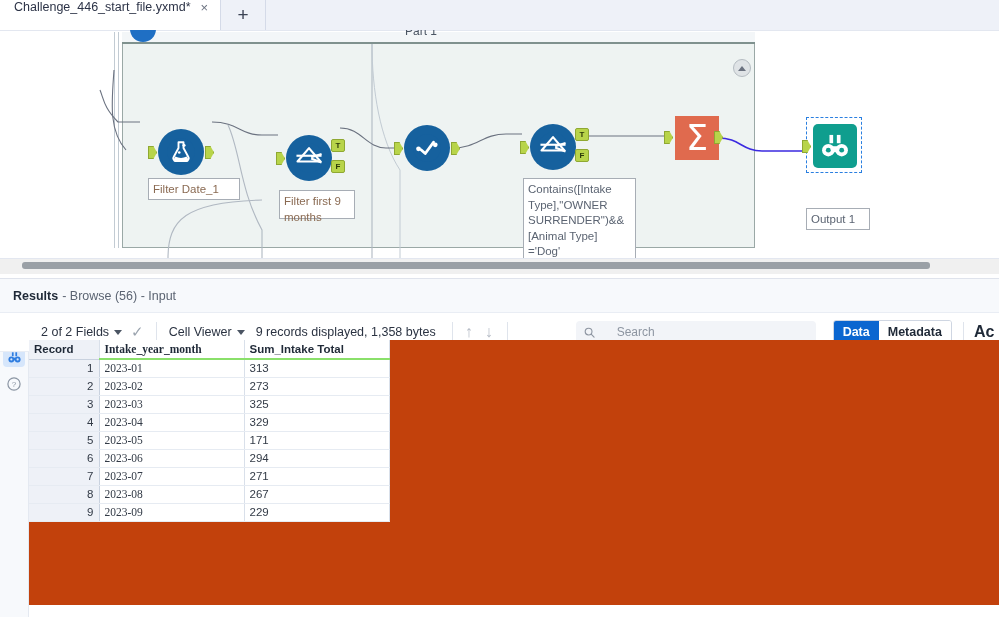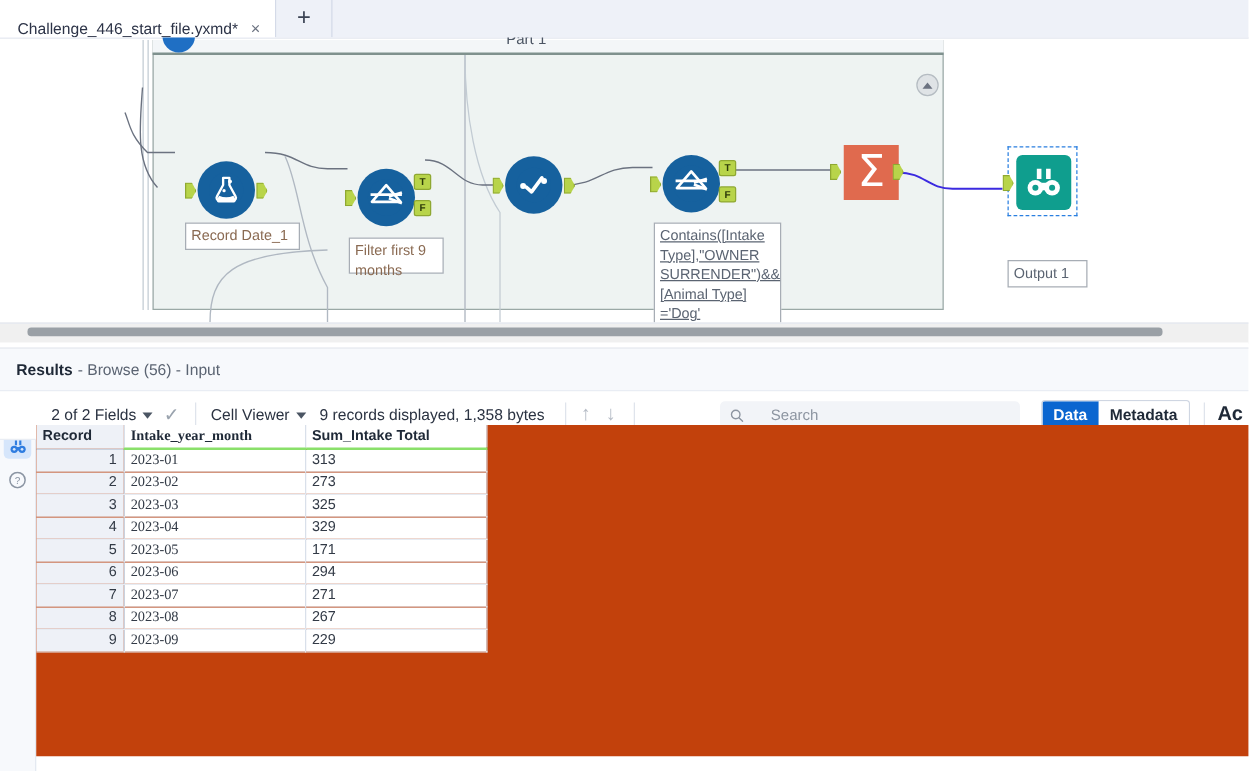--- a/index.html
+++ b/index.html
@@ -21,21 +21,21 @@
     position: absolute;
     left: 0; top: 0;
     width: 999px; height: 30px;
     background: #eef1f8;
     border-bottom: 1px solid #d4dae8;
     display: flex;
     align-items: stretch;
   }
   .tab {
     display: flex;
-    align-items: flex-end;
+    align-items: flex-start;
     gap: 8px;
     padding: 0 10px 0 14px;
     background: #ffffff;
     border-right: 1px solid #d4dae8;
     font-size: 12.5px;
     color: #2c3347;
     cursor: pointer;
     height: 30px;
     box-sizing: border-box;
   }
@@ -472,21 +472,21 @@
           <path d="M10 4.2 h4 v4.6 l4 7.4 a1.6 1.6 0 0 1 -1.4 2.4 h-9.2 a1.6 1.6 0 0 1 -1.4 -2.4 l4 -7.4 z" fill="none" stroke="#ffffff" stroke-width="1.5" stroke-linejoin="round"></path>
           <path d="M7.4 15.6 q4.6 2.2 9.2 0 l1.4 2.6 a1.3 1.3 0 0 1 -1.2 1.8 h-9.6 a1.3 1.3 0 0 1 -1.2 -1.8 z" fill="#ffffff"></path>
           <circle cx="14.4" cy="6.6" r="1.25" fill="#ffffff"></circle>
           <circle cx="10.6" cy="12.4" r="1.05" fill="#ffffff"></circle>
         </svg>
       </div>
     </div>
     <div class="anchor in" style="left:148px; top:116px;"></div>
     <div class="anchor out" style="left:205px; top:116px;"></div>
     <div class="annot" style="left:148px; top:148px; width:92px; height:22px;">
-      <span>Record Date_1</span>
+      <span>Filter Date_1</span>
     </div>
 
     <div class="tool" style="left:286px; top:105px;">
       <div class="tool-round">
         <svg width="32" height="32" viewBox="0 0 24 24">
           <circle cx="12" cy="12" r="11" fill="#16619e"></circle>
           <path d="M3.4 14.6 L12 4.6 L20.6 14.6 Z" fill="none" stroke="#ffffff" stroke-width="1.6" stroke-linejoin="round"></path>
           <path d="M2.6 10.3 h18.8" stroke="#ffffff" stroke-width="1.6"></path>
           <path d="M13.6 11.4 L21.4 9.0" stroke="#ffffff" stroke-width="1.6"></path>
           <path d="M13.6 12.4 L21.4 15.4" stroke="#ffffff" stroke-width="1.6"></path>
@@ -520,21 +520,21 @@
           <path d="M3.4 14.6 L12 4.6 L20.6 14.6 Z" fill="none" stroke="#ffffff" stroke-width="1.6" stroke-linejoin="round"></path>
           <path d="M2.6 10.3 h18.8" stroke="#ffffff" stroke-width="1.6"></path>
           <path d="M13.6 11.4 L21.4 9.0" stroke="#ffffff" stroke-width="1.6"></path>
           <path d="M13.6 12.4 L21.4 15.4" stroke="#ffffff" stroke-width="1.6"></path>
         </svg>
       </div>
     </div>
     <div class="anchor in" style="left:520px; top:111px;"></div>
     <div class="anchor-tf" style="left:575px; top:98px;">T</div>
     <div class="anchor-tf" style="left:575px; top:119px;">F</div>
-    <div class="annot dark" style="left:523px; top:148px; width:102px; height:87px;text-decoration:underline;">
+    <div class="annot dark" style="left:523px; top:148px; width:113px; height:87px;">
       <div>Contains([Intake</div>
       <div>Type],"OWNER</div>
       <div>SURRENDER")&amp;&amp;</div>
       <div>[Animal Type]</div>
       <div>='Dog'</div>
     </div>
 
     <div class="tool" style="left:674px; top:85px;">
       <div class="tool-sq">
         <span>Σ</span>

